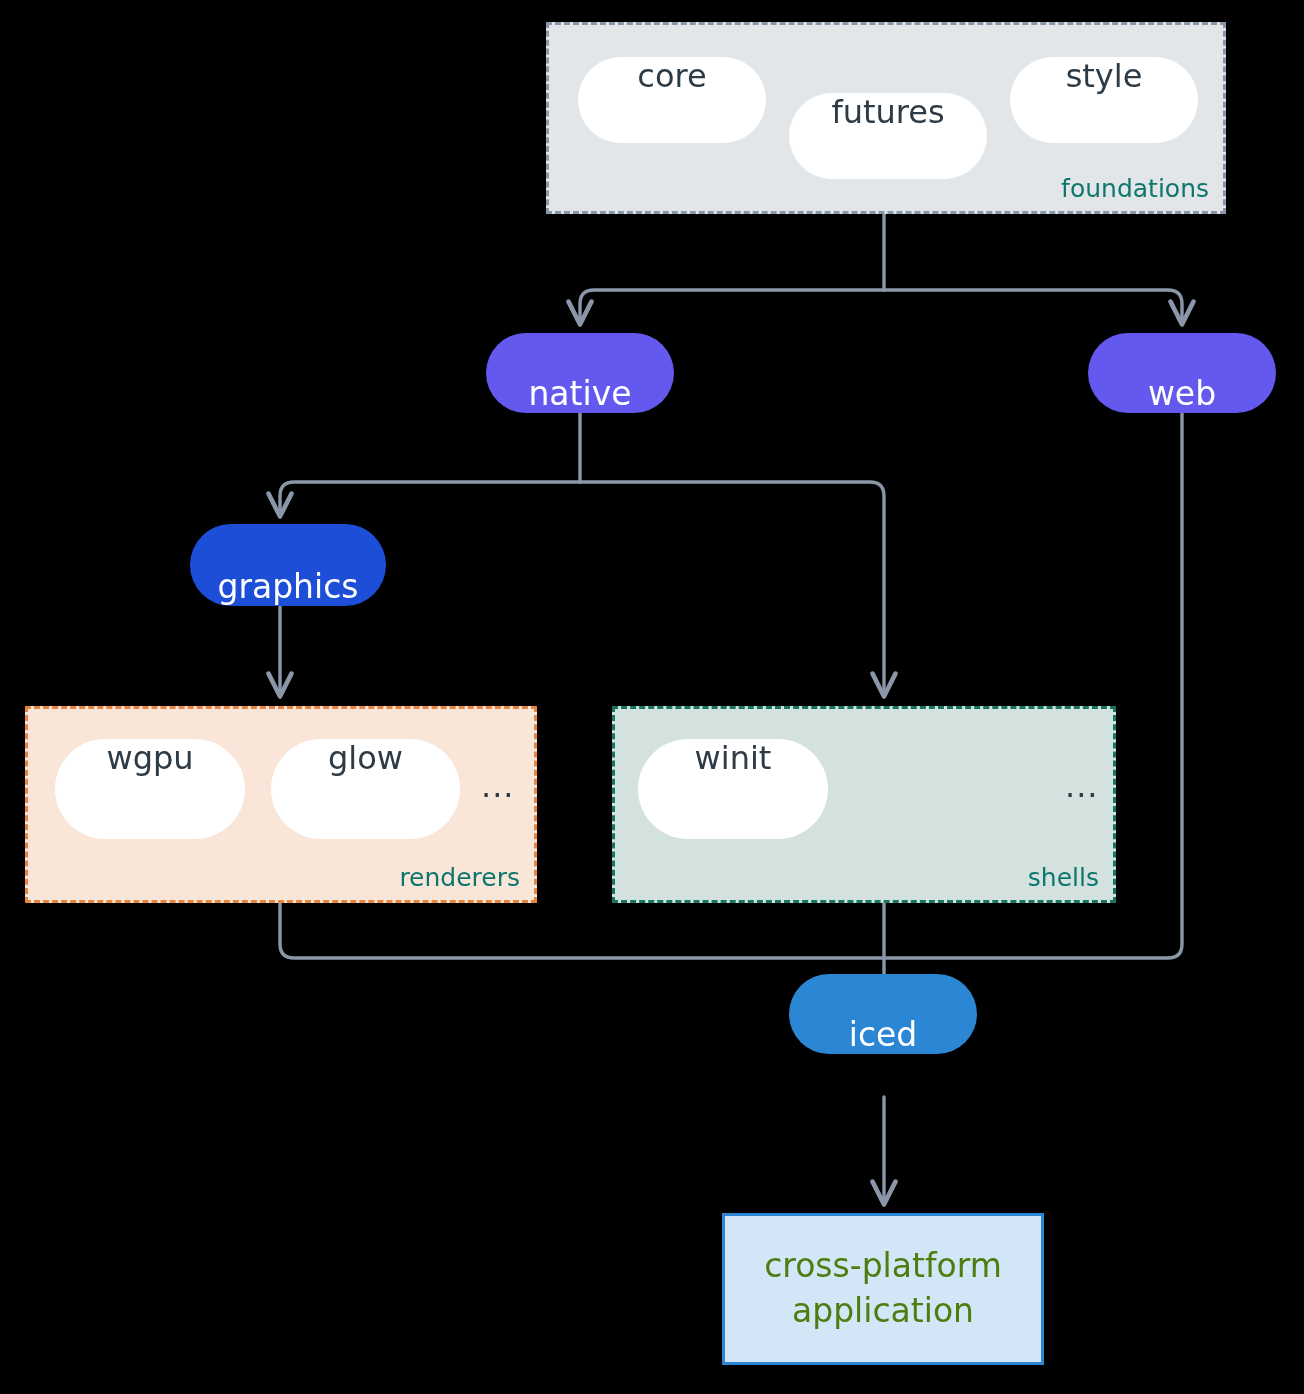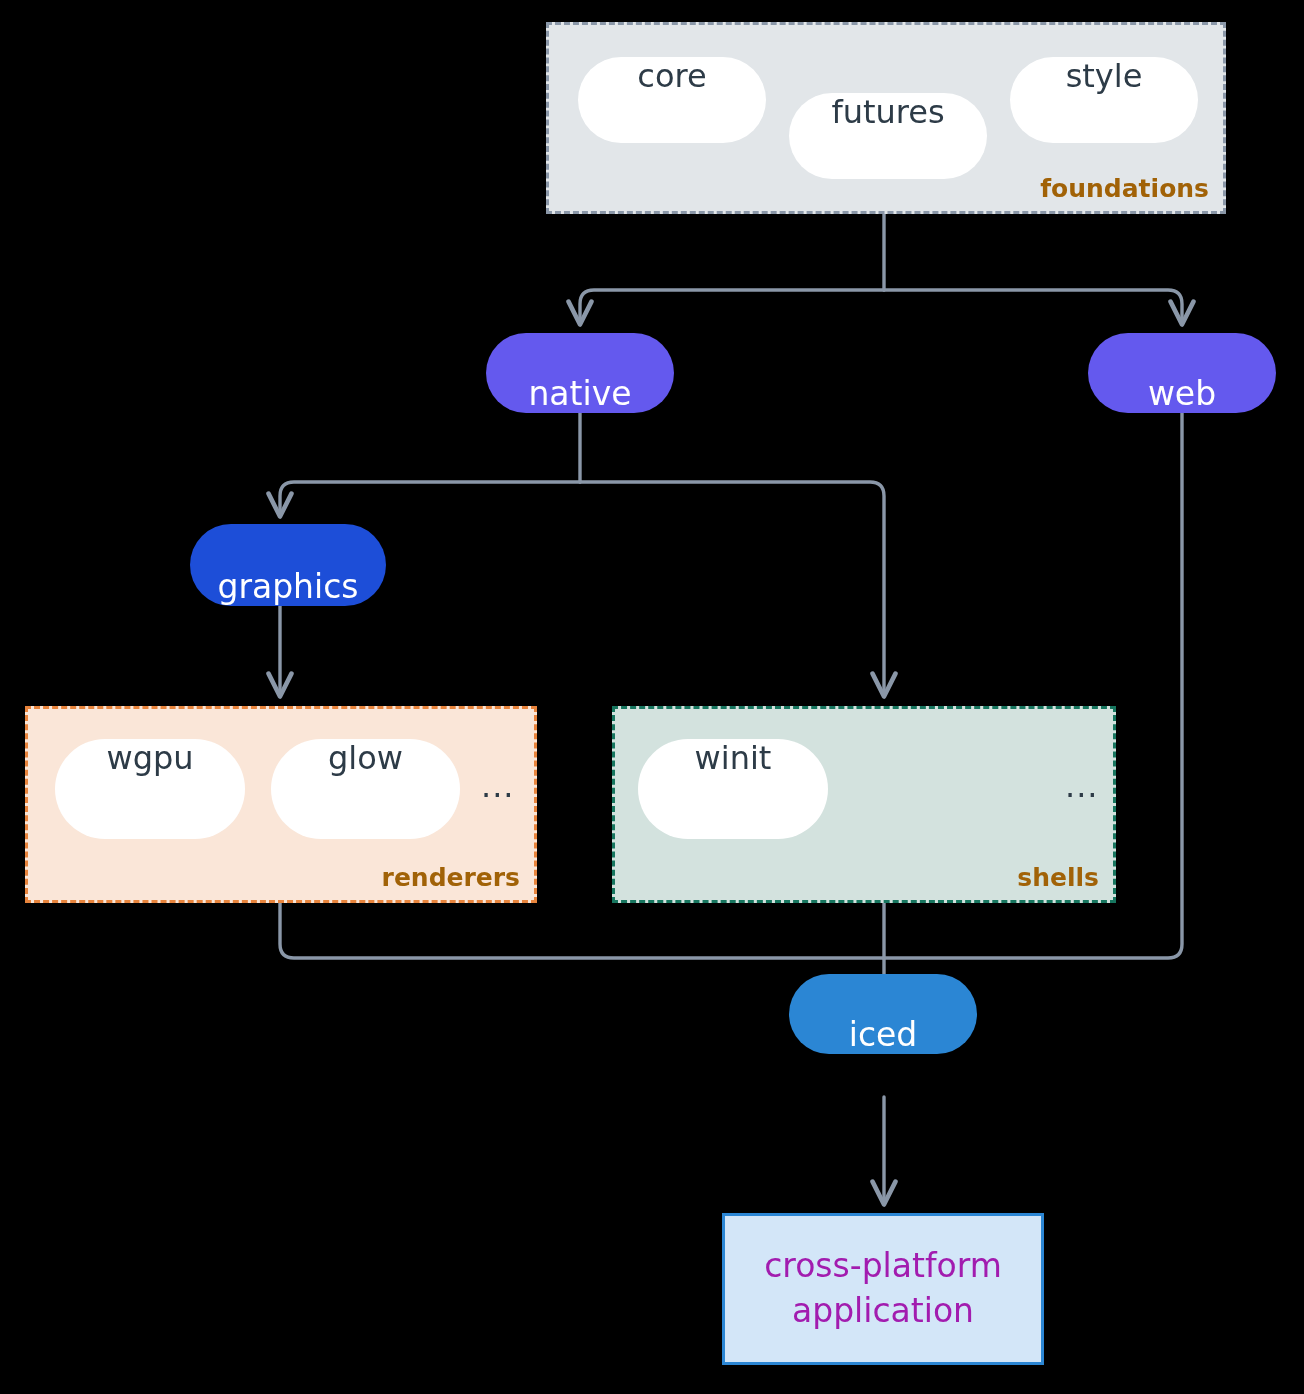--- a/index.html
+++ b/index.html
@@ -29,23 +29,22 @@
     position: absolute;
     box-sizing: border-box;
     border-style: dashed;
     border-width: 3px;
   }
   .cluster-label {
     position: absolute;
     right: 14px;
     bottom: 8px;
     font-size: 25px;
-    color: #a16207;
+    color: #0f766e;
     white-space: nowrap;
-    font-weight: bold;
   }
 
   #grp-foundations {
     left: 546px;
     top: 22px;
     width: 680px;
     height: 192px;
     background: #e2e6e9;
     border-color: #8a97a8;
   }
@@ -131,21 +130,21 @@
     top: 1213px;
     width: 322px;
     height: 152px;
     background: #d3e6f8;
     border: 3px solid #2b86d4;
     box-sizing: border-box;
     display: flex;
     flex-direction: column;
     align-items: center;
     justify-content: center;
-    color: #a21caf;
+    color: #4d7c0f;
     font-size: 33px;
     line-height: 1.35;
     text-align: center;
   }
 </style>
 </head>
 <body>
 
 <div id="canvas">
 

